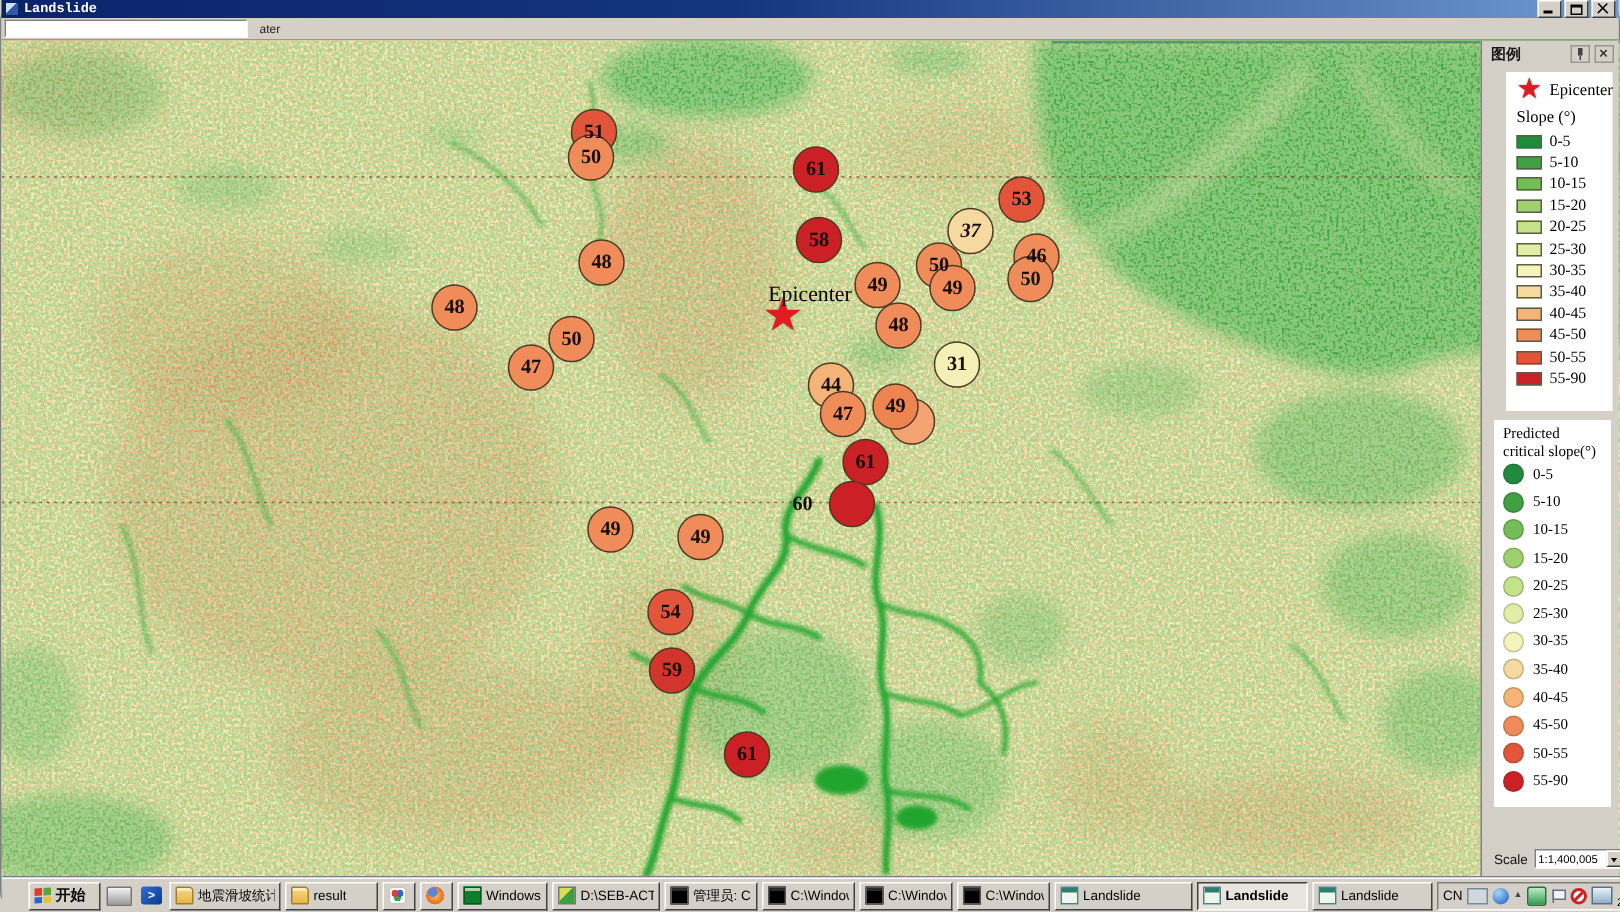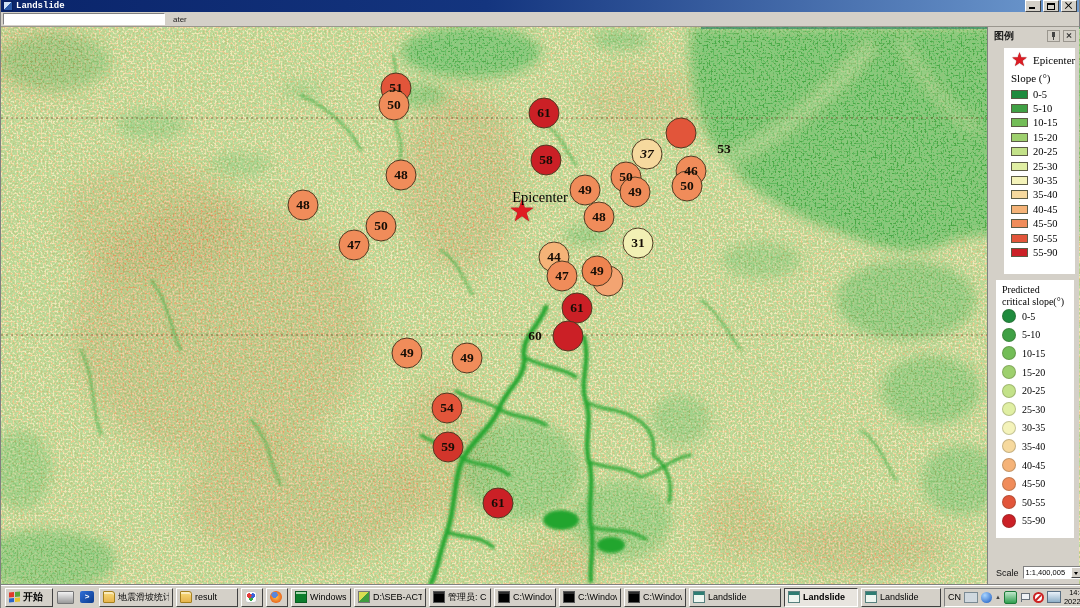--- a/index.html
+++ b/index.html
@@ -1,18 +1,18 @@
 <!DOCTYPE html>
 <html><head>
 <meta charset="utf-8">
 <style>
   html,body{margin:0;padding:0;}
   body{width:1080px;height:608px;overflow:hidden;position:relative;background:#d4d0c8;
        font-family:"Liberation Sans",sans-serif;-webkit-font-smoothing:antialiased;}
-  .win{position:absolute;inset:0;border-left:1px solid #808080;border-right:1px solid #808080;box-sizing:border-box;}
+  .win{position:absolute;inset:0;border-left:1px solid #808080;border-right:1px solid #808080;box-sizing:border-box;border-radius:14px;}
 
   
   .titlebar{position:absolute;left:0;top:0;width:100%;height:12px;
     background:linear-gradient(90deg,#0a246a 0%,#14357f 45%,#6f9bd0 100%);
     display:flex;align-items:center;padding:0 2px;box-sizing:border-box;}
   .app-icon{width:8px;height:8px;background:linear-gradient(135deg,#cfe2f5 0 45%,#2a5aa8 45%);border:1px solid #09205c;flex:0 0 auto;}
   .title-text{color:#fff;font-size:9px;font-weight:bold;font-family:"Liberation Mono",monospace;margin-left:3px;line-height:1;}
   .win-controls{margin-left:auto;display:flex;gap:2px;}
   .win-btn{width:14px;height:10px;background:#d4d0c8;border:1px solid;border-color:#fff #404040 #404040 #fff;position:relative;}
   .win-btn.min::after{content:'';position:absolute;left:3px;bottom:2px;width:6px;height:2px;background:#000;}
@@ -60,21 +60,21 @@
   .lg2-row{display:flex;align-items:center;gap:6px;height:18.6px;}
   .lg2-dot{width:14px;height:14px;border-radius:50%;flex:0 0 auto;border:1px solid rgba(60,60,40,.25);box-sizing:border-box;}
   .lg2-range{font-family:"Liberation Serif",serif;font-size:10px;color:#000;}
   .scale-row{position:absolute;left:8px;top:539px;display:flex;align-items:center;gap:4px;}
   .scale-lbl{font-size:9px;color:#111;}
   .scale-combo{width:60px;height:13px;background:#fff;border:1px solid;border-color:#808080 #fff #fff #808080;display:flex;align-items:center;font-size:7.5px;padding-left:2px;box-sizing:border-box;position:relative;}
   .scale-arrow{position:absolute;right:0;top:0;width:11px;height:11px;background:#d4d0c8;border:1px solid;border-color:#fff #404040 #404040 #fff;box-sizing:border-box;}
   .scale-arrow::after{content:'';position:absolute;left:2.5px;top:4px;border:2.5px solid transparent;border-top:3.5px solid #000;}
 
   
-  .taskbar{position:absolute;left:0;top:585px;width:1080px;height:23px;background:#d4d0c8;border-top:1px solid #fff;box-shadow:0 -1px 0 #808080;display:flex;align-items:center;gap:3px;padding:0 4px;box-sizing:border-box;z-index:40;}
+  .taskbar{position:absolute;left:0;top:585px;width:1080px;height:23px;background:#d4d0c8;border-top:1px solid #fff;box-shadow:0 -1px 0 #808080;display:flex;align-items:center;gap:3px;padding:0 18px;box-sizing:border-box;z-index:40;}
   .start-btn{height:19px;width:48px;background:#d4d0c8;border:1px solid;border-color:#fff #404040 #404040 #fff;display:flex;align-items:center;gap:3px;padding:0 3px;box-sizing:border-box;flex:0 0 auto;}
   .flag{width:11px;height:10px;display:grid;grid-template:1fr 1fr/1fr 1fr;gap:1px;transform:skewY(-4deg);}
   .flag i:nth-child(1){background:#e03a2a;} .flag i:nth-child(2){background:#58a63a;}
   .flag i:nth-child(3){background:#2a66c8;} .flag i:nth-child(4){background:#e8c22a;}
   .start-txt{font-size:10px;font-weight:bold;color:#000;}
   .ql{width:18px;height:16px;display:flex;align-items:center;justify-content:center;flex:0 0 auto;}
   .i-printer{width:15px;height:11px;background:linear-gradient(#f2f2f2,#9a9a9a);border:1px solid #777;border-radius:1px;}
   .i-powershell{width:14px;height:12px;background:linear-gradient(135deg,#2f6fd8,#0a3a8c);color:#fff;font-size:8px;font-weight:bold;text-align:center;line-height:12px;border-radius:2px;}
   .tsk-btn{height:19px;background:#d4d0c8;border:1px solid;border-color:#fff #404040 #404040 #fff;display:flex;align-items:center;gap:3px;padding:0 3px;box-sizing:border-box;font-size:9px;color:#000;white-space:nowrap;overflow:hidden;flex:0 0 auto;}
   .tsk-btn.active{border-color:#404040 #fff #fff #404040;background:#e8e5df;font-weight:bold;}
@@ -257,21 +257,21 @@
       </div>
     <div>
         <div class="pt-label" style="left: 395px; top: 61px;">51</div>
         <div class="pt-label" style="left: 393px; top: 78px;">50</div>
         <div class="pt-label" style="left: 400px; top: 148px;">48</div>
         <div class="pt-label" style="left: 302px; top: 178px;">48</div>
         <div class="pt-label" style="left: 380px; top: 199px;">50</div>
         <div class="pt-label" style="left: 353px; top: 218px;">47</div>
         <div class="pt-label" style="left: 543px; top: 86px;">61</div>
         <div class="pt-label" style="left: 545px; top: 133px;">58</div>
-        <div class="pt-label" style="left: 680px; top: 122px; margin-left: 43px;">53</div>
+        <div class="pt-label" style="left: 680px; top: 106px;">53</div>
         <div class="pt-label" style="left: 646px; top: 127px; font-style: italic;">37</div>
         <div class="pt-label" style="left: 625px; top: 150px;">50</div>
         <div class="pt-label" style="left: 690px; top: 144px;">46</div>
         <div class="pt-label" style="left: 584px; top: 163px;">49</div>
         <div class="pt-label" style="left: 634px; top: 165px;">49</div>
         <div class="pt-label" style="left: 686px; top: 159px;">50</div>
         <div class="pt-label" style="left: 598px; top: 190px;">48</div>
         <div class="pt-label" style="left: 637px; top: 216px;">31</div>
         <div class="pt-label" style="left: 553px; top: 230px;">44</div>
         <div class="pt-label" style="left: 561px; top: 249px;">47</div>

